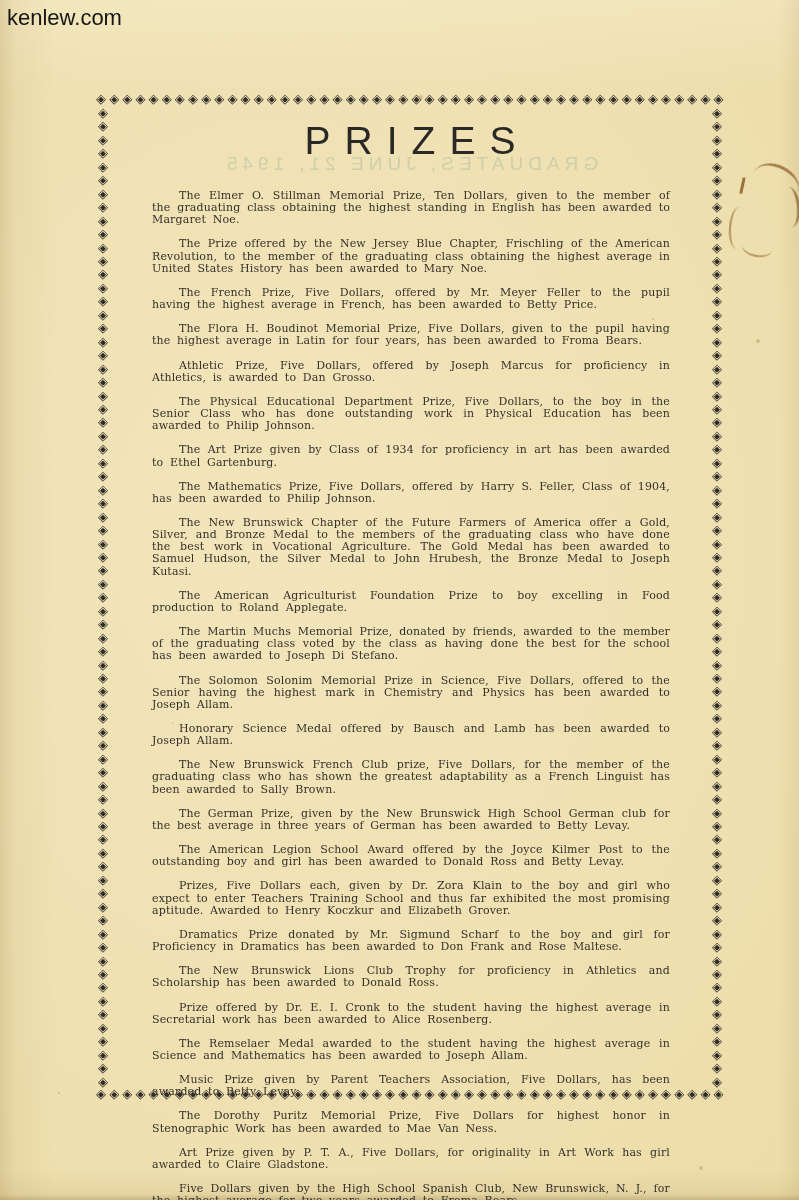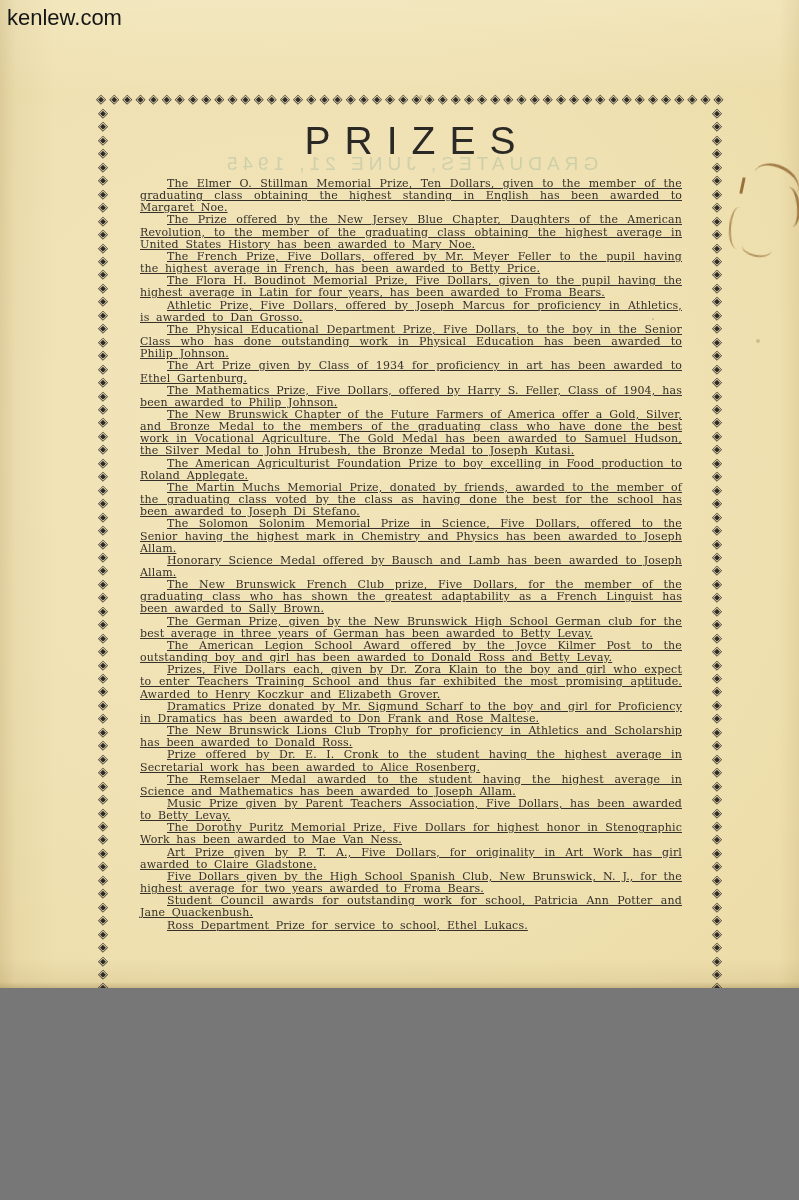--- a/index.html
+++ b/index.html
@@ -1,19 +1,19 @@
 <!DOCTYPE html>
 <html><head>
 <meta charset="utf-8">
 <style>
   * { margin:0; padding:0; box-sizing:border-box; }
   html,body { background:#777; }
   .page {
     position:relative;
-    width:799px; height:988px;
+    width:799px; height:1200px;
     margin:0 auto;
     overflow:hidden;
     background-color:#f0e2b4;
     background-image:
       linear-gradient(90deg, rgba(139,108,45,0.18) 0px, rgba(139,108,45,0.06) 16px, rgba(0,0,0,0) 55px),
       linear-gradient(270deg, rgba(139,108,45,0.10) 0px, rgba(0,0,0,0) 20px),
       linear-gradient(0deg, rgba(120,92,35,0.30) 0px, rgba(120,92,35,0.08) 6px, rgba(0,0,0,0) 30px),
       linear-gradient(180deg, rgba(250,243,215,0.35) 0px, rgba(0,0,0,0) 90px),
       radial-gradient(ellipse at 35% 45%, #f2e5bb 0%, #efe1b2 55%, #ecdca8 100%);
     font-family:"DejaVu Serif", serif;
@@ -64,21 +64,21 @@
     color:rgba(130,165,150,0.30);
     filter:blur(0.7px);
   }
   
   .body-text {
     position:absolute; left:44px; top:85px; width:542px;
     text-align:justify;
     font-size:11px; line-height:12.15px;
     word-spacing:3px; letter-spacing:0.15px;
   }
-  .para { text-indent:27px; margin:0;text-decoration:underline; }
+  .para { text-indent:27px; margin:12px; }
   
   .stain { position:absolute; pointer-events:none; filter:blur(0.3px); }
   .stain-stroke { left:741px; top:177px; width:3px; height:17px; background:rgba(125,75,22,.75); border-radius:2px; transform:rotate(12deg); }
   .stain-arc { border:0 solid rgba(125,75,22,.65); border-radius:50%; background:transparent; }
   .arc-top    { left:752px; top:165px; width:48px; height:34px; border-top-width:3px;    transform:rotate(26deg); }
   .arc-right  { left:780px; top:187px; width:20px; height:40px; border-right-width:3px;  transform:rotate(-5deg); }
   .arc-left   { left:729px; top:207px; width:18px; height:42px; border-left-width:2.5px; transform:rotate(4deg); opacity:.8; }
   .arc-bottom { left:742px; top:239px; width:30px; height:18px; border-bottom-width:2.5px; transform:rotate(10deg); opacity:.8; }
 </style>
 </head>
@@ -345,21 +345,21 @@
         <span class="orn">◈</span>
         <span class="orn">◈</span>
       </div>
 
     <div class="ghost">GRADUATES, JUNE 21, 1945</div>
 
     <h1 class="title">PRIZES</h1>
 
     <div class="body-text" id="paragraphs">
         <p class="para">The Elmer O. Stillman Memorial Prize, Ten Dollars, given to the member of the graduating class obtaining the highest standing in English has been awarded to Margaret Noe.</p>
-        <p class="para">The Prize offered by the New Jersey Blue Chapter, Daughters of the American Revolution, to the member of the graduating class obtaining the highest average in United States History has been awarded to Mary Noe.</p>
+        <p class="para">The Prize offered by the New Jersey Blue Chapter, Frischling of the American Revolution, to the member of the graduating class obtaining the highest average in United States History has been awarded to Mary Noe.</p>
         <p class="para">The French Prize, Five Dollars, offered by Mr. Meyer Feller to the pupil having the highest average in French, has been awarded to Betty Price.</p>
         <p class="para">The Flora H. Boudinot Memorial Prize, Five Dollars, given to the pupil having the highest average in Latin for four years, has been awarded to Froma Bears.</p>
         <p class="para">Athletic Prize, Five Dollars, offered by Joseph Marcus for proficiency in Athletics, is awarded to Dan Grosso.</p>
         <p class="para">The Physical Educational Department Prize, Five Dollars, to the boy in the Senior Class who has done outstanding work in Physical Education has been awarded to Philip Johnson.</p>
         <p class="para">The Art Prize given by Class of 1934 for proficiency in art has been awarded to Ethel Gartenburg.</p>
         <p class="para">The Mathematics Prize, Five Dollars, offered by Harry S. Feller, Class of 1904, has been awarded to Philip Johnson.</p>
         <p class="para">The New Brunswick Chapter of the Future Farmers of America offer a Gold, Silver, and Bronze Medal to the members of the graduating class who have done the best work in Vocational Agriculture.  The Gold Medal has been awarded to Samuel Hudson, the Silver Medal to John Hrubesh, the Bronze Medal to Joseph Kutasi.</p>
         <p class="para">The American Agriculturist Foundation Prize to boy excelling in Food production to Roland Applegate.</p>
         <p class="para">The Martin Muchs Memorial Prize, donated by friends, awarded to the member of the graduating class voted by the class as having done the best for the school has been awarded to Joseph Di Stefano.</p>
         <p class="para">The Solomon Solonim Memorial Prize in Science, Five Dollars, offered to the Senior having the highest mark in Chemistry and Physics has been awarded to Joseph Allam.</p>

